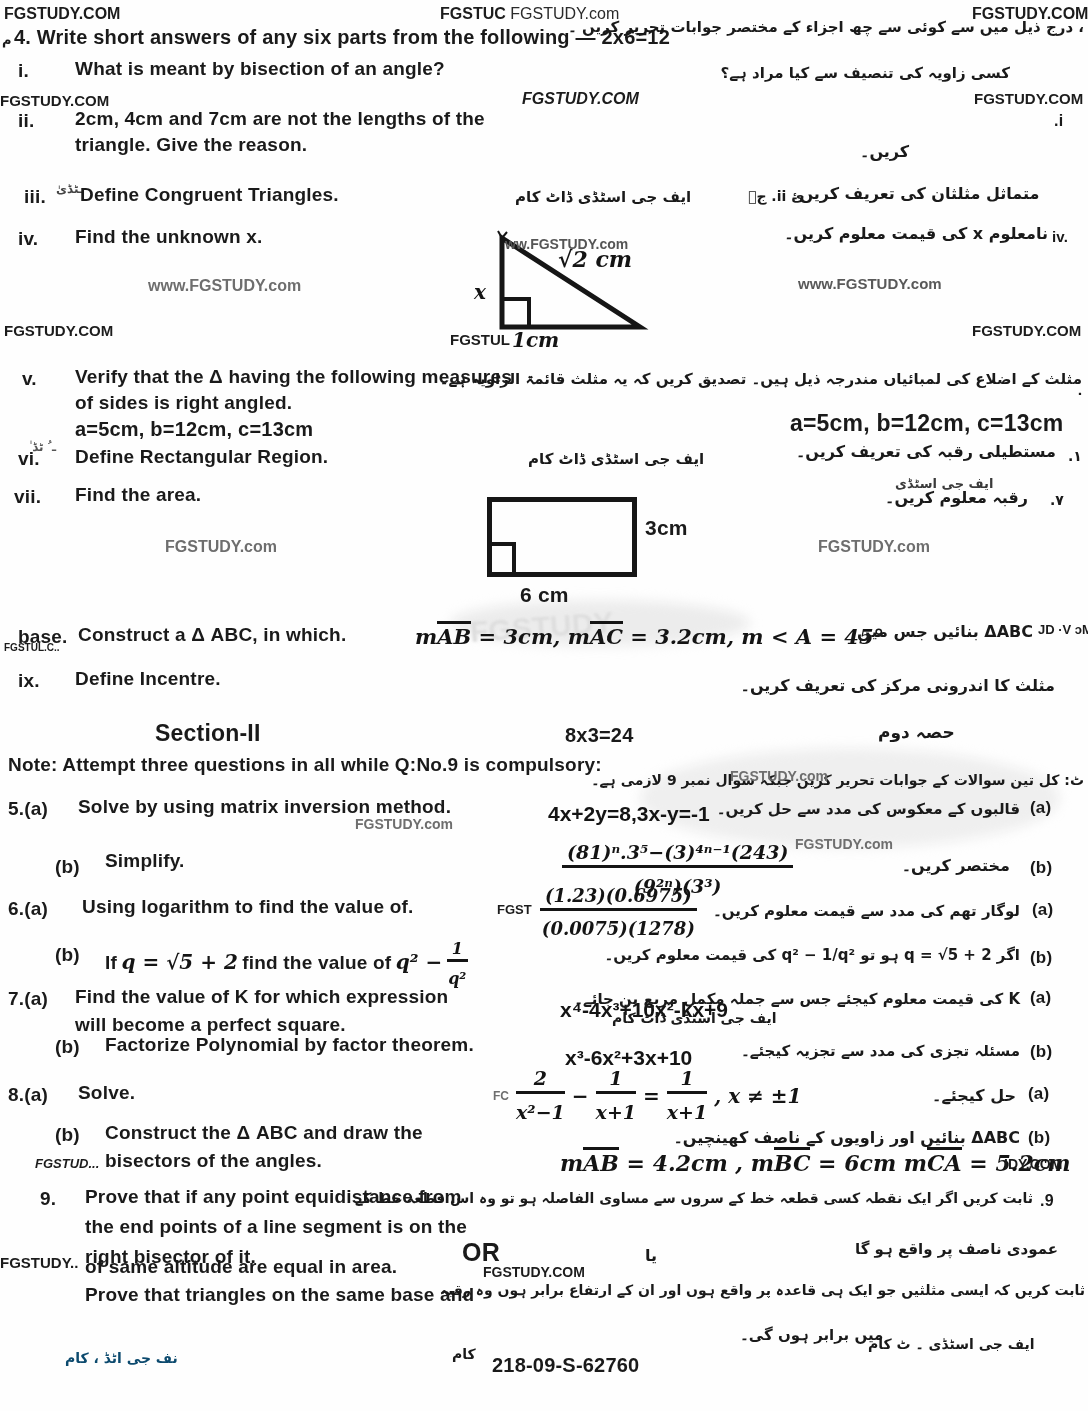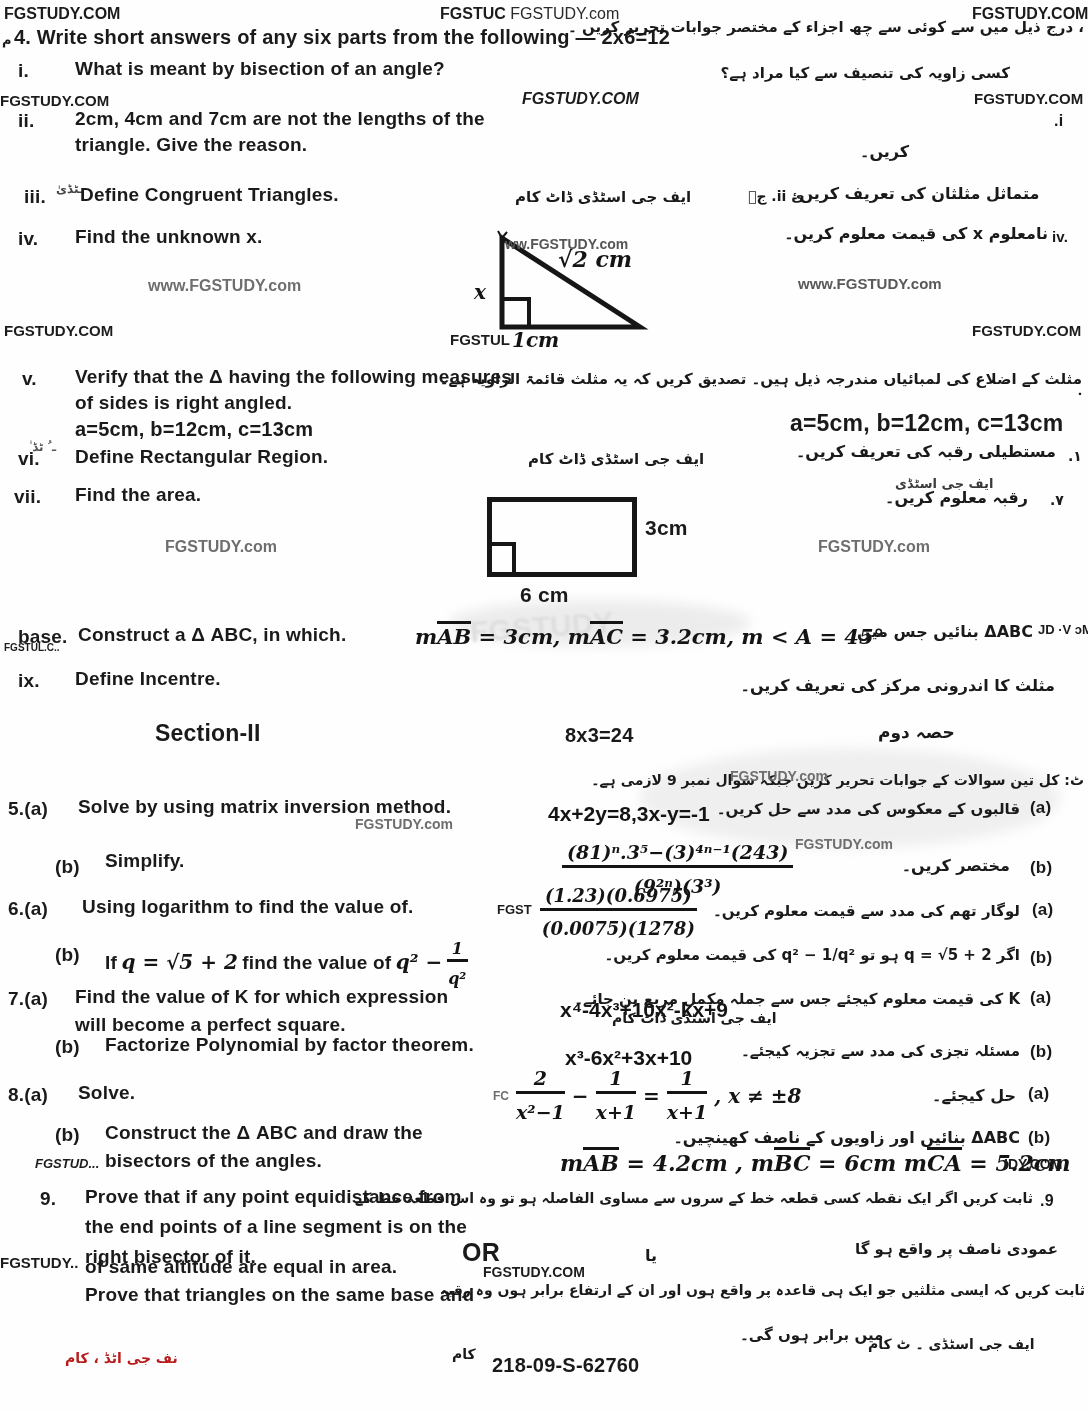--- a/index.html
+++ b/index.html
@@ -120,20 +120,21 @@
   <div class="abs ur" style="right:55px;top:622px">ΔABC بنائیں جس میں</div>
   <div class="abs wb" style="left:1038px;top:622px;font-size:13px">JD ·V ɔM</div>
 
   <div class="abs en" style="left:18px;top:670px">ix.</div>
   <div class="abs en" style="left:75px;top:668px">Define Incentre.</div>
   <div class="abs ur" style="right:33px;top:676px">مثلث کا اندرونی مرکز کی تعریف کریں۔</div>
 
   <div class="abs en" style="left:155px;top:720px;font-size:23px">Section-II</div>
   <div class="abs en" style="left:565px;top:724px;font-size:20px">8x3=24</div>
   <div class="abs ur" style="left:878px;top:722px;font-size:17px">حصہ دوم</div>
+  <div class="abs en" style="left:8px;top:754px;font-size:19px">Note: Attempt three questions in all while Q:No.9 is compulsory:</div>
   <div class="abs ur" style="right:4px;top:772px;font-size:14px">ٹ: کل تین سوالات کے جوابات تحریر کریں جبکہ سوال نمبر 9 لازمی ہے۔</div>
   <div class="abs wg" style="left:730px;top:768px;font-size:14px">FGSTUDY.com</div>
 
   <div class="abs en" style="left:8px;top:798px">5.(a)</div>
   <div class="abs en" style="left:78px;top:796px">Solve by using matrix inversion method.</div>
   <div class="abs wg" style="left:355px;top:816px;font-size:14px">FGSTUDY.com</div>
   <div class="abs ms" style="left:548px;top:802px">4x+2y=8,3x-y=-1</div>
   <div class="abs ur" style="right:68px;top:800px;font-size:15px">قالبوں کے معکوس کی مدد سے حل کریں۔</div>
   <div class="abs en" style="left:1030px;top:798px;font-size:17px">(a)</div>
   <div class="abs wg" style="left:795px;top:836px;font-size:14px">FGSTUDY.com</div>
@@ -196,21 +197,21 @@
     <span class="mi">−</span>
     <span class="mi frac" style="font-size:19px">
       <span class="fn">1</span>
       <span class="fd">x+1</span>
     </span>
     <span class="mi">=</span>
     <span class="mi frac" style="font-size:19px">
       <span class="fn">1</span>
       <span class="fd">x+1</span>
     </span>
-    <span class="mi">, x ≠ ±8</span>
+    <span class="mi">, x ≠ ±1</span>
   </div>
   <div class="abs ur" style="left:932px;top:1086px">حل کیجئے۔</div>
   <div class="abs en" style="left:1028px;top:1084px;font-size:17px">(a)</div>
 
   <div class="abs en" style="left:55px;top:1124px">(b)</div>
   <div class="abs en" style="left:105px;top:1122px">Construct the Δ ABC and draw the</div>
   <div class="abs en" style="left:105px;top:1150px">bisectors of the angles.</div>
   <div class="abs wb" style="left:35px;top:1156px;font-style:italic;font-size:13px">FGSTUD...</div>
   <div class="abs ur" style="right:68px;top:1128px">ΔABC بنائیں اور زاویوں کے ناصف کھینچیں۔</div>
   <div class="abs en" style="left:1028px;top:1128px;font-size:17px">(b)</div>
@@ -230,18 +231,18 @@
   <div class="abs en" style="left:462px;top:1238px;font-size:25px">OR</div>
   <div class="abs ur" style="left:645px;top:1246px;font-size:16px">یا</div>
   <div class="abs wb" style="left:0px;top:1254px">FGSTUDY..</div>
   <div class="abs wb" style="left:483px;top:1264px;font-size:14px">FGSTUDY.COM</div>
 
   <div class="abs en" style="left:85px;top:1284px">Prove that triangles on the same base and</div>
   <div class="abs en" style="left:85px;top:1256px">of same altitude are equal in area.</div>
   <div class="abs ur" style="right:3px;top:1282px;font-size:14px">ثابت کریں کہ ایسی مثلثیں جو ایک ہی قاعدہ پر واقع ہوں اور ان کے ارتفاع برابر ہوں وہ رقبہ</div>
   <div class="abs ur" style="left:740px;top:1326px;font-size:15px">میں برابر ہوں گی۔</div>
 
-  <div class="abs ur" style="left:65px;top:1350px;font-size:14px;color:#b91c1c">نف جی اٹڈ ، کام</div>
+  <div class="abs ur" style="left:65px;top:1350px;font-size:14px;color:#0c4a6e">نف جی اٹڈ ، کام</div>
   <div class="abs ur" style="left:452px;top:1346px;font-size:14px">کام</div>
   <div class="abs en" style="left:492px;top:1354px;font-size:20px">218-09-S-62760</div>
   <div class="abs ur" style="left:868px;top:1336px;font-size:14px">ایف جی اسٹڈی ۔ ٹ کام</div>
 
 </div>
 
 </body></html>

